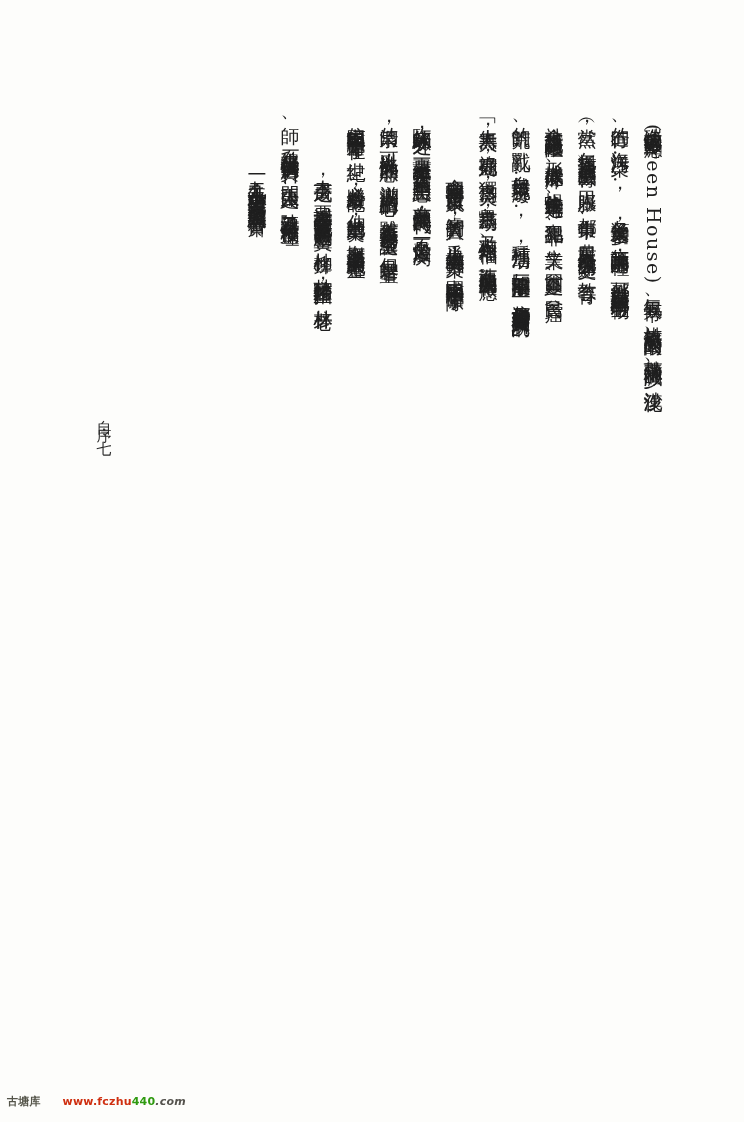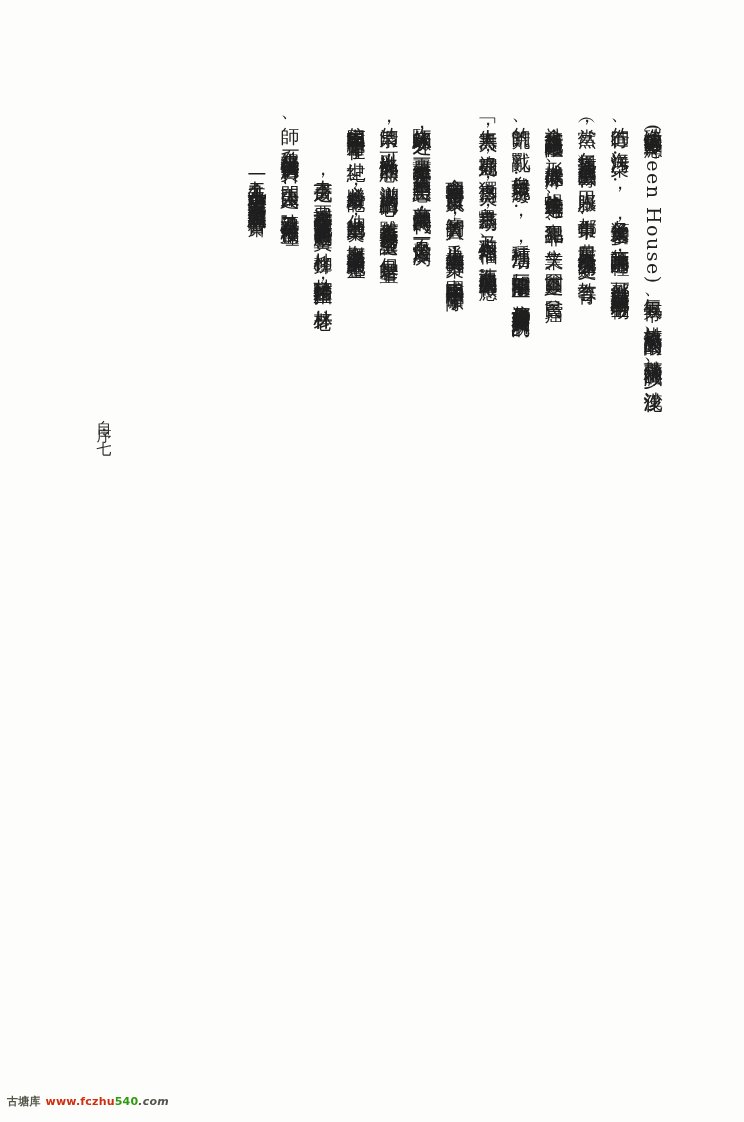--- a/index.html
+++ b/index.html
@@ -44,22 +44,22 @@
   
   .watermark {
     position: absolute;
     left: 7px; top: 1094px;
     font-family: "DejaVu Sans", "Liberation Sans", sans-serif;
     font-size: 11px;
     font-weight: bold;
     letter-spacing: 0.2px;
     white-space: nowrap;
   }
-  .wm-name  { color: #55554a; margin-right: 5px; }
-  .wm-red   { color: #cf2f10; }
+  .wm-name  { color: #55554a; }
+  .wm-red   { color: #cf2f10; margin-left: 22px; }
   .wm-green { color: #2f9a10; }
   .wm-gray  { color: #55534e; font-style: italic; }
 </style>
 </head>
 <body>
 
 <div class="scan-page">
 
   <div class="text-block">
     <p>碳造成的溫室效應(Green House)氣候異常、排放廢氣引起的酸雨、熱帶雨林的減少、沙漠化</p>
@@ -77,16 +77,16 @@
       <span>信中國醫學和子平命學在</span><span class="tcy">21</span><span>世紀，必將綻放奇葩，伸出她的柔荑，撫慰歷盡滄桑的大地蒼生。</span>
     </p>
     <p class="indent">本書之成，要感謝書畫大師李轂摩兄爲書名題賜墨寶，杜柳鋒、林憲珍醫師指正，林梓老</p>
     <p>師、石秋綿先生提供病例資料，門人張建民、陳泱丞君幫忙校稿整理。</p>
     <p class="indent">一九九二年壬申・小暑後七日鍾義明序於竹山佛心翠影書齋</p>
   </div>
 
   <div class="page-label">自序・七</div>
 
   <div class="watermark">
-    <span class="wm-name">古塘库</span><span class="wm-red">www.fczhu</span><span class="wm-green">540</span><span class="wm-gray">.com</span>
+    <span class="wm-name">古塘库</span><span class="wm-red">www.fczhu</span><span class="wm-green">440</span><span class="wm-gray">.com</span>
   </div>
 
 </div>
 
 </body></html>

